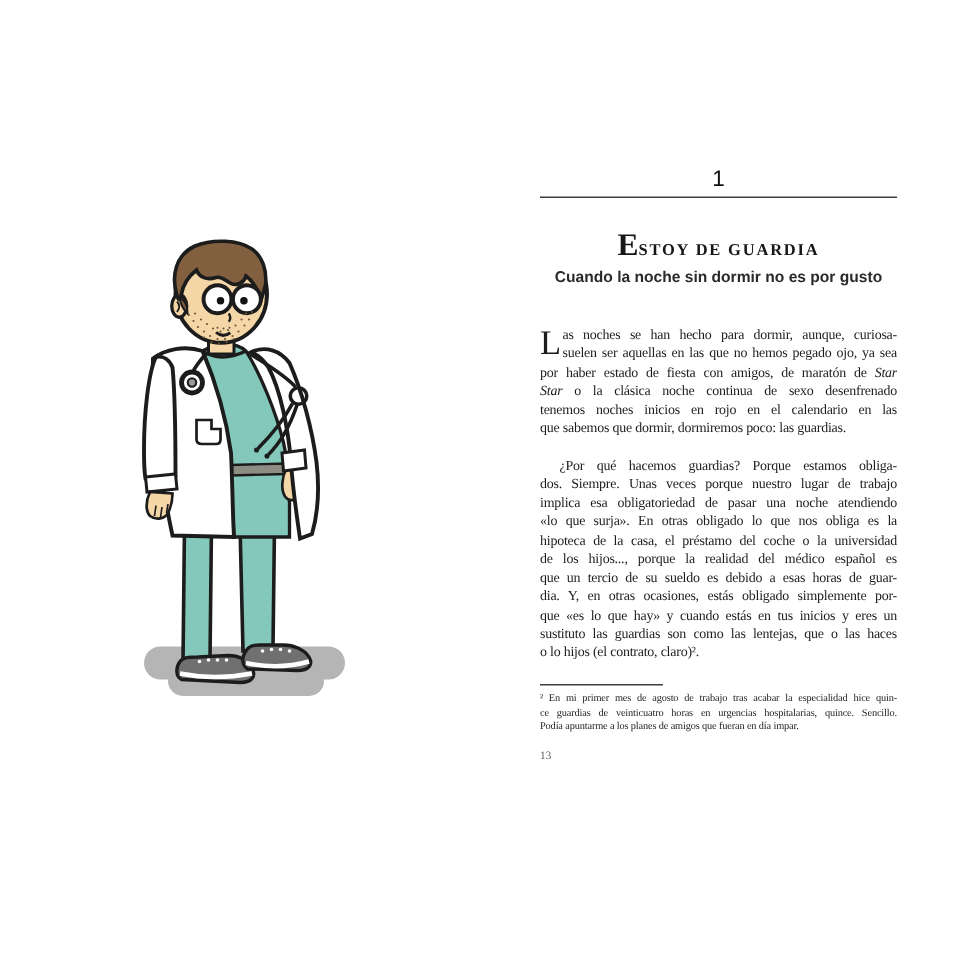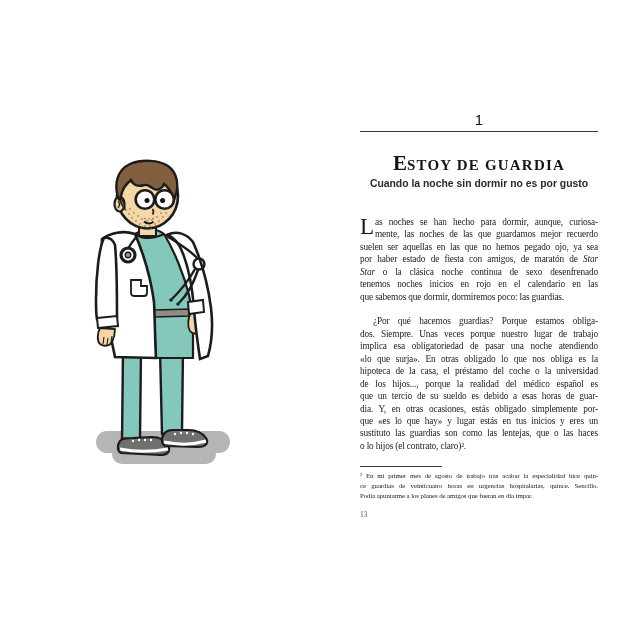--- a/index.html
+++ b/index.html
@@ -10,21 +10,21 @@
   #doctor{position:absolute;left:60px;top:150px;width:220px;height:330px;}
 
   
   .page-right{position:absolute;left:360px;top:0;width:238px;}
   .chapnum{margin-top:111px;text-align:center;font-family:"Liberation Sans",sans-serif;
            font-size:15px;color:#111;}
   .chaprule{margin-top:3px;border-top:1.3px solid #3d3d3d;height:0;}
   .title{margin:17px 0 0 0;text-align:center;font-weight:bold;color:#161616;
          font-family:"Liberation Serif",serif;line-height:20px;}
   .tinit{font-size:21px;}
-  .trest{font-size:15px;letter-spacing:1.2px;}
+  .trest{font-size:11px;letter-spacing:1.2px;}
   .subtitle{margin-top:3px;text-align:center;font-family:"Liberation Sans",sans-serif;
             font-size:10.4px;color:#2a2a2a;font-weight:bold;}
 
   .body{margin-top:27px;font-size:9.3px;letter-spacing:-0.15px;line-height:12.45px;color:#1c1c1c;}
   .bl{text-align:justify;text-align-last:justify;height:12.45px;overflow:hidden;}
   .bl.last{text-align-last:left;}
   .bl.indent{padding-left:13px;}
   .dropcap{float:left;font-size:23px;line-height:20px;height:23px;width:13px;
            margin:1px 2px 0 0;color:#1c1c1c;}
   .para2{margin-top:12.4px;}
@@ -160,37 +160,36 @@
     <div class="chapnum">1</div>
     <div class="chaprule"></div>
 
     <h1 class="title"><span class="tinit">E</span><span class="trest">STOY DE GUARDIA</span></h1>
 
     <div class="subtitle">Cuando la noche sin dormir no es por gusto</div>
 
     <div class="body">
       <span class="dropcap">L</span>
       <div class="bl">as noches se han hecho para dormir, aunque, curiosa-</div>
-      <div class="bl">mente, las noches de las que guardamos mejor recuerdo</div>
       <div class="bl">suelen ser aquellas en las que no hemos pegado ojo, ya sea</div>
       <div class="bl">por haber estado de fiesta con amigos, de maratón de <i>Star</i></div>
       <div class="bl"><i>Star</i> o la clásica noche continua de sexo desenfrenado</div>
       <div class="bl">tenemos noches inicios en rojo en el calendario en las</div>
       <div class="bl last">que sabemos que dormir, dormiremos poco: las guardias.</div>
 
       <div class="para2">
         <div class="bl indent">¿Por qué hacemos guardias? Porque estamos obliga-</div>
         <div class="bl">dos. Siempre. Unas veces porque nuestro lugar de trabajo</div>
         <div class="bl">implica esa obligatoriedad de pasar una noche atendiendo</div>
         <div class="bl">«lo que surja». En otras obligado lo que nos obliga es la</div>
         <div class="bl">hipoteca de la casa, el préstamo del coche o la universidad</div>
         <div class="bl">de los hijos..., porque la realidad del médico español es</div>
         <div class="bl">que un tercio de su sueldo es debido a esas horas de guar-</div>
         <div class="bl">dia. Y, en otras ocasiones, estás obligado simplemente por-</div>
-        <div class="bl">que «es lo que hay» y lugar estás en tus inicios y eres un</div>
+        <div class="bl">que «es lo que hay» y cuando estás en tus inicios y eres un</div>
         <div class="bl">sustituto las guardias son como las lentejas, que o las haces</div>
         <div class="bl last">o lo hijos (el contrato, claro)².</div>
       </div>
     </div>
 
     <div class="fnrule"></div>
     <div class="footnote">
       <div class="fl">² En mi primer mes de agosto de trabajo tras acabar la especialidad hice quin-</div>
       <div class="fl">ce guardias de veinticuatro horas en urgencias hospitalarias, quince. Sencillo.</div>
       <div class="fl last">Podía apuntarme a los planes de amigos que fueran en día impar.</div>

